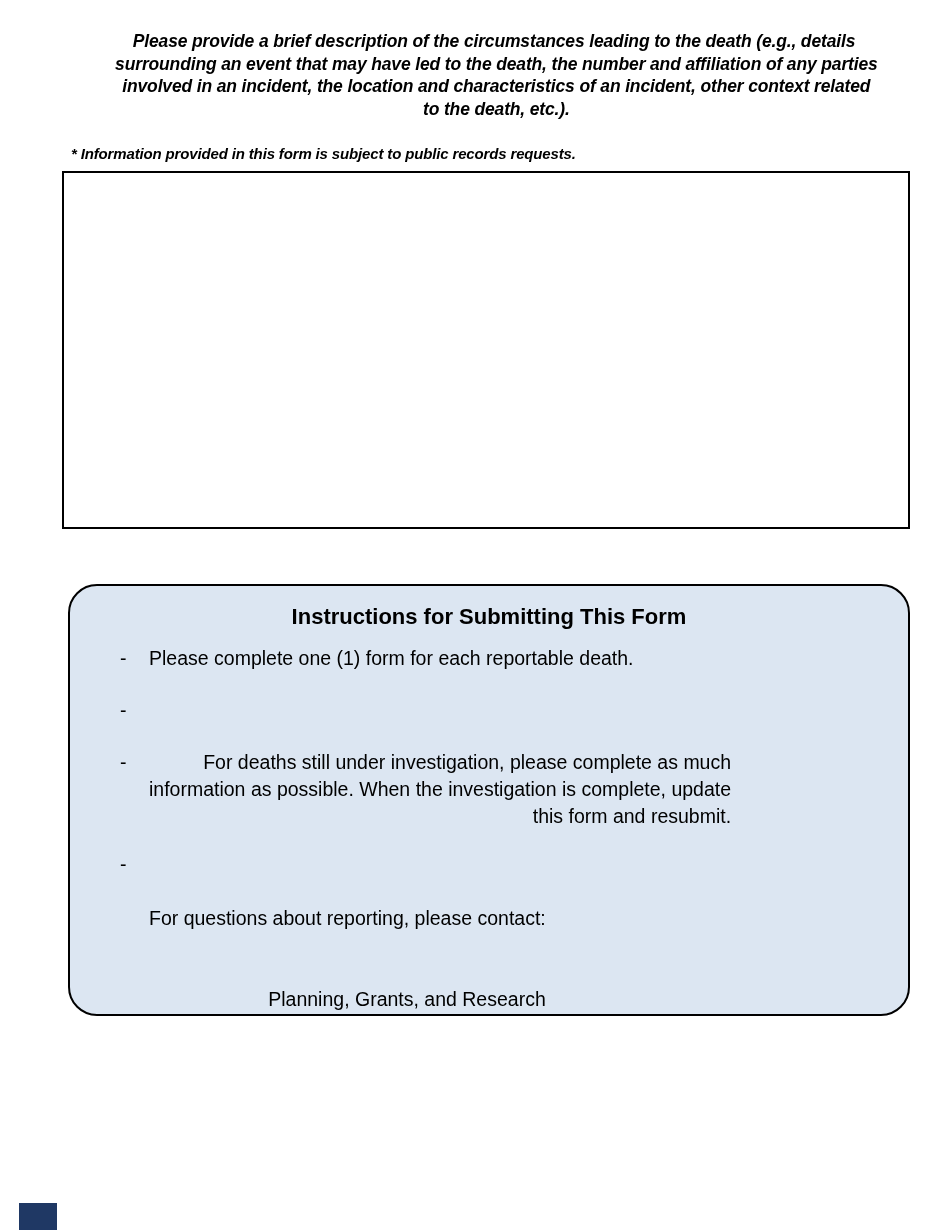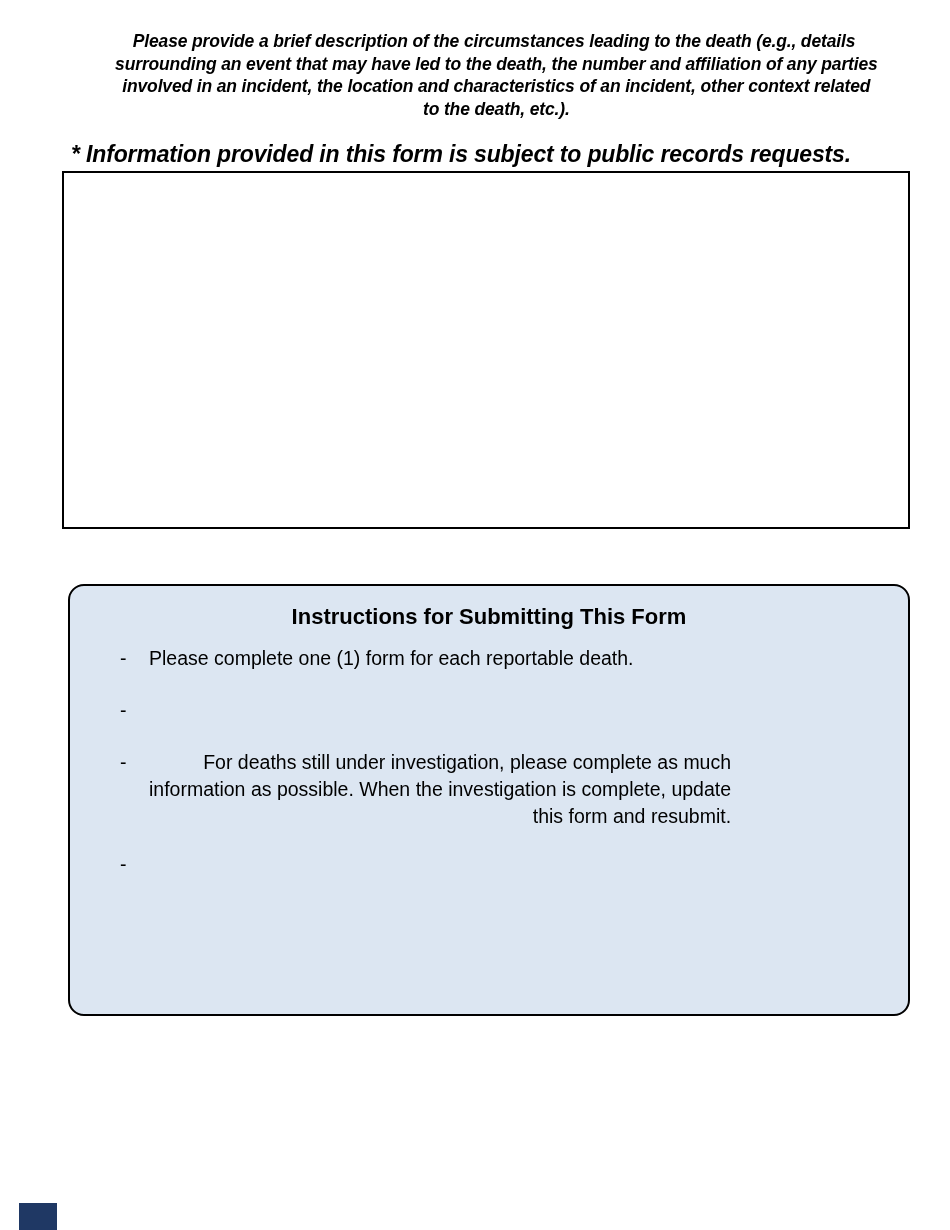--- a/index.html
+++ b/index.html
@@ -29,21 +29,21 @@
   }
 
   
   .records-note {
     position: absolute;
     left: 71px;
     top: 143px;
     width: 840px;
     font-weight: bold;
     font-style: italic;
-    font-size: 23px;
+    font-size: 15px;
     line-height: 22px;
     letter-spacing: -0.15px;
   }
 
   
   .desc-box {
     position: absolute;
     left: 62px;
     top: 171px;
     width: 848px;
@@ -56,21 +56,21 @@
   }
 
   
   .instr-box {
     position: absolute;
     left: 68px;
     top: 584px;
     width: 842px;
     height: 432px;
     border: 2px solid #000000;
-    border-radius: 16px;
+    border-radius: 29px;
     box-sizing: border-box;
     overflow: hidden;
   }
 
   .instr-title {
     margin-top: 17px;
     text-align: center;
     font-weight: bold;
     font-size: 22px;
     line-height: 28px;
@@ -134,16 +134,22 @@
 
   <div class="li li-3">
     <span class="dash">-</span>
     <span class="text">For deaths still under investigation, please complete as much
 information as possible. When the investigation is complete, update
 this form and resubmit.</span>
   </div>
 
   <div class="li li-4">
     <span class="dash">-</span>
+    <span class="text">
+      <div class="contact-line">For questions about reporting, please contact:</div>
+      <div class="contact-line">Planning, Grants, and Research</div>
+      
+      
+    </span>
   </div>
 </div>
 
 <div class="corner-square" id="cornerSquare" style="background: rgb(31, 56, 100);"></div>
 
 </body></html>

